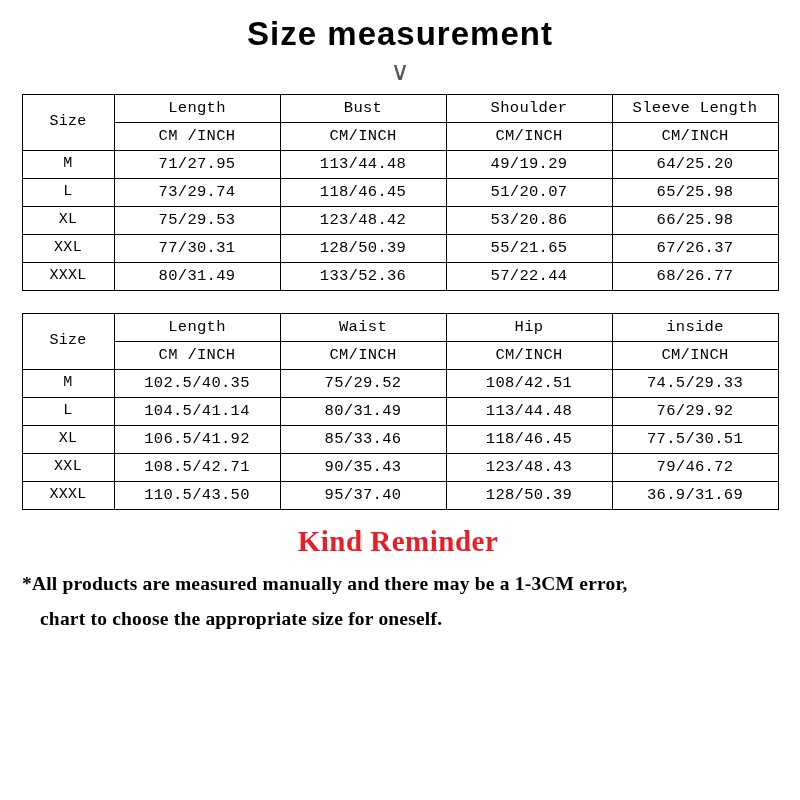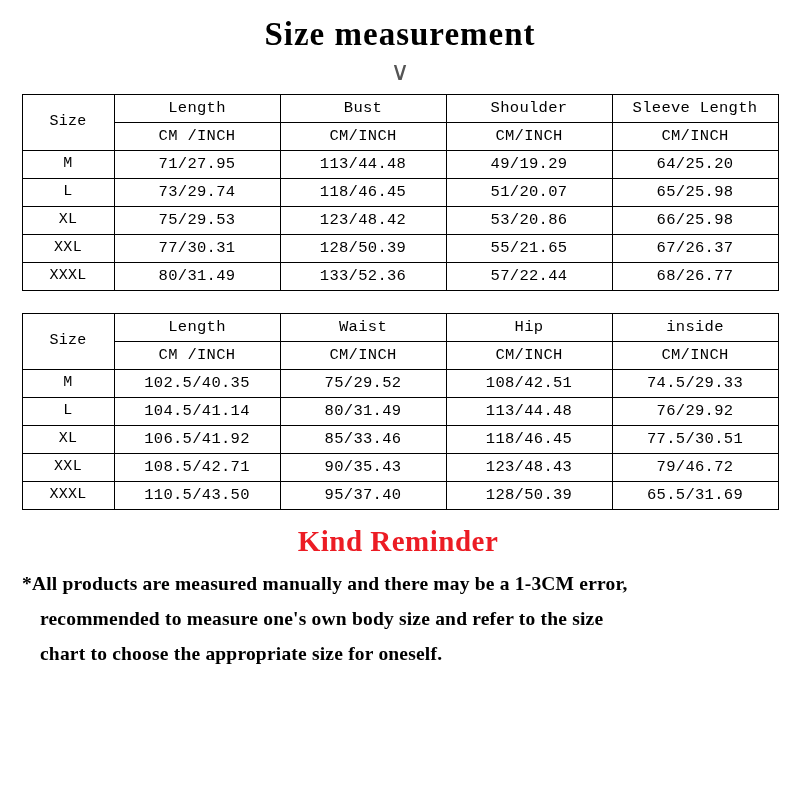--- a/index.html
+++ b/index.html
@@ -15,21 +15,21 @@
     overflow: hidden;
   }
   .page {
     width: 800px;
     height: 800px;
     position: relative;
     box-sizing: border-box;
   }
   .title {
     text-align: center;
-    font-family: Liberation Serif, serif;
+    font-family: Liberation Sans, sans-serif;
     font-weight: bold;
     font-size: 33px;
     letter-spacing: 1px;
     margin: 14px 0 0 0;
     line-height: 40px;
   }
   .chevron {
     text-align: center;
     font-size: 26px;
     line-height: 26px;
@@ -203,26 +203,25 @@
         <td>108.5/42.71</td>
         <td>90/35.43</td>
         <td>123/48.43</td>
         <td>79/46.72</td>
       </tr>
       <tr>
         <td class="sizecell">XXXL</td>
         <td>110.5/43.50</td>
         <td>95/37.40</td>
         <td>128/50.39</td>
-        <td>65.5/31.69</td>
+        <td>36.9/31.69</td>
       </tr>
     </tbody>
   </table>
 
   <div class="reminder">Kind Reminder</div>
 
   <div class="notes">
     <div class="note-line">*All products are measured manually and there may be a 1-3CM error,</div>
-    <div class="note-line indent">recommended to measure one's own body size and refer to the size</div>
     <div class="note-line indent">chart to choose the appropriate size for oneself.</div>
   </div>
 
 </div>
 
 </body></html>

